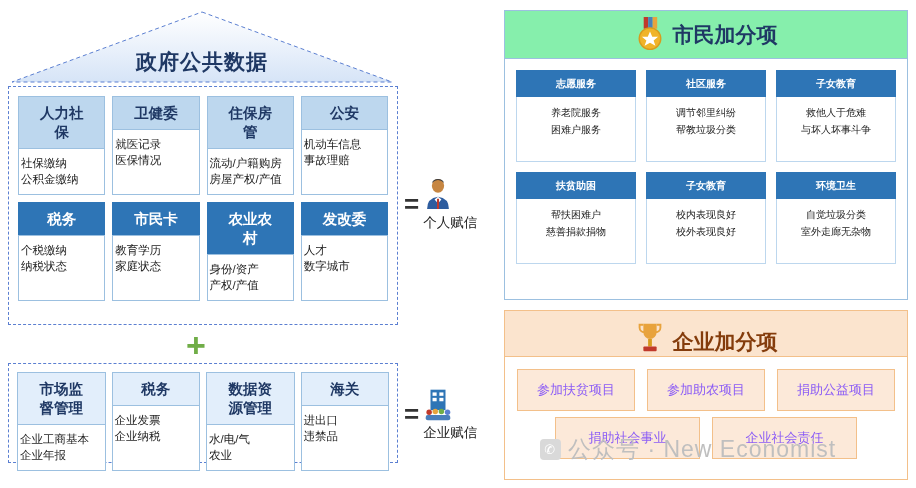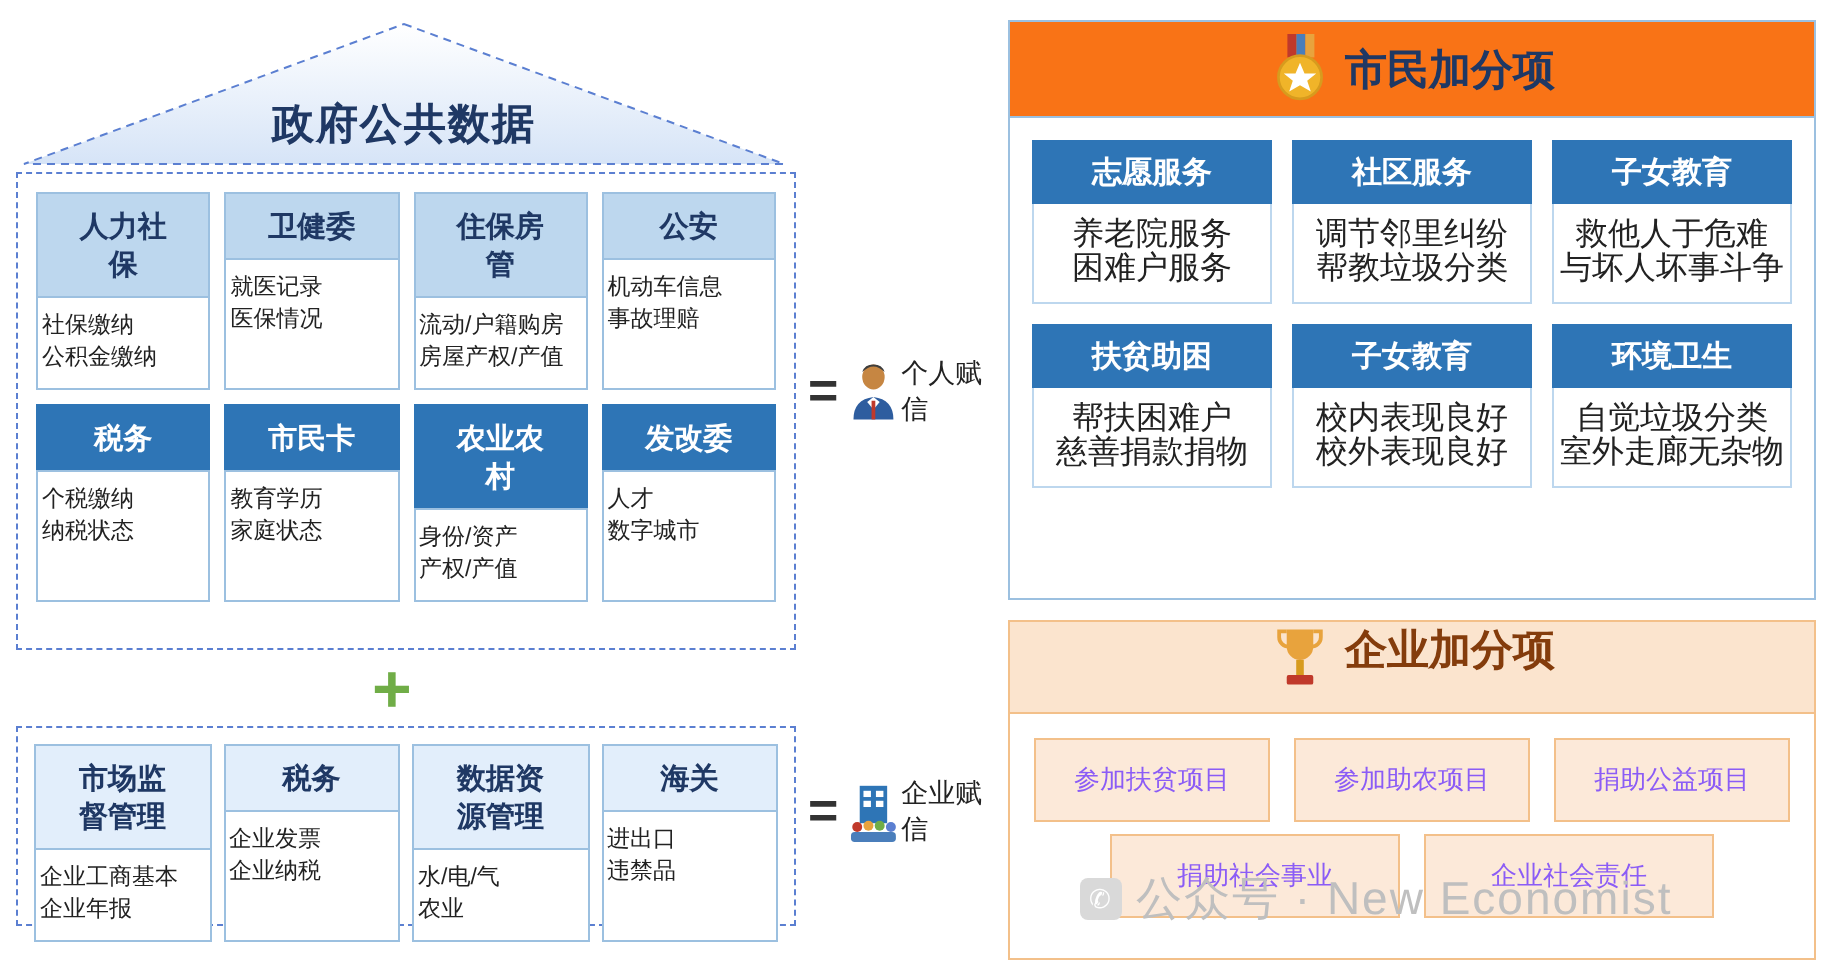--- a/index.html
+++ b/index.html
@@ -54,53 +54,53 @@
   .mkt-box{
     position:absolute;left:8px;top:363px;width:388px;height:98px;
     border:1px dashed #5b7fd1;background:#ffffff;
   }
   .mkt-box .grid4{padding:8px;gap:6px;}
   .mkt-box .hd{background:#e2eefb;}
 
   
   .eqrow{position:absolute;display:flex;align-items:center;}
   .eq{font-size:26px;font-weight:bold;color:#333;margin-right:4px;}
-  .persona{display:flex;align-items:flex-end;}
+  .persona{display:flex;flex-direction:column;align-items:flex-start;}
   .persona .lbl{font-size:13.5px;color:#222;margin-top:2px;}
 
   .eq-person{left:404px;top:176px;}
   .eq-comp{left:404px;top:386px;}
 
   
   .right{position:absolute;left:504px;top:10px;width:404px;height:470px;}
 
   .panel{border:1px solid #9cc0e0;background:#ffffff;box-sizing:border-box;}
   .panel-citizen{position:absolute;left:0;top:0;width:404px;height:290px;border-color:#9cc0e0;}
   .panel-citizen .bar{
-    height:47px;background:#f97316;display:flex;align-items:center;
+    height:47px;background:#86efac;display:flex;align-items:center;
     justify-content:center;gap:8px;border-bottom:1px solid #9cc0e0;
   }
   .panel-citizen .bar .ttl{font-size:21px;font-weight:bold;color:#1f3864;}
 
   .panel-ent{position:absolute;left:0;top:300px;width:404px;height:170px;border-color:#f3c08a;}
   .panel-ent .bar{
-    height:45px;background:#fbe4ce;display:flex;align-items:flex-start;
+    height:45px;background:#fbe4ce;display:flex;align-items:flex-end;
     justify-content:center;gap:8px;border-bottom:1px solid #f3c08a;
   }
   .panel-ent .bar .ttl{font-size:21px;font-weight:bold;color:#843c0c;}
 
   .cgrid{display:grid;grid-template-columns:repeat(3,1fr);gap:10px;padding:11px;box-sizing:border-box;}
   .cbox{display:flex;flex-direction:column;}
   .cbox .chd{
-    background:#2e75b6;color:#fff;font-size:15px;font-weight:bold;
+    background:#2e75b6;color:#fff;font-size:10px;font-weight:bold;
     text-align:center;padding:7px 0 6px;
   }
   .cbox .cbd{
     border:1px solid #bdd7ee;border-top:none;background:#fff;color:#222;
-    font-size:16px;line-height:17px;text-align:center;padding:7px 2px 8px;flex:1;
+    font-size:10px;line-height:17px;text-align:center;padding:7px 2px 23px;flex:1;
   }
 
   .egrid{display:grid;grid-template-columns:repeat(3,1fr);gap:12px;padding:12px 12px 6px;box-sizing:border-box;}
   .egrid2{display:grid;grid-template-columns:repeat(2,1fr);gap:12px;padding:0 50px 12px;box-sizing:border-box;}
   .ebox{
     background:#fce9d9;border:1px solid #f3c08a;color:#8b5cf6;
     font-size:13px;text-align:center;padding:11px 2px;
   }
 
   

